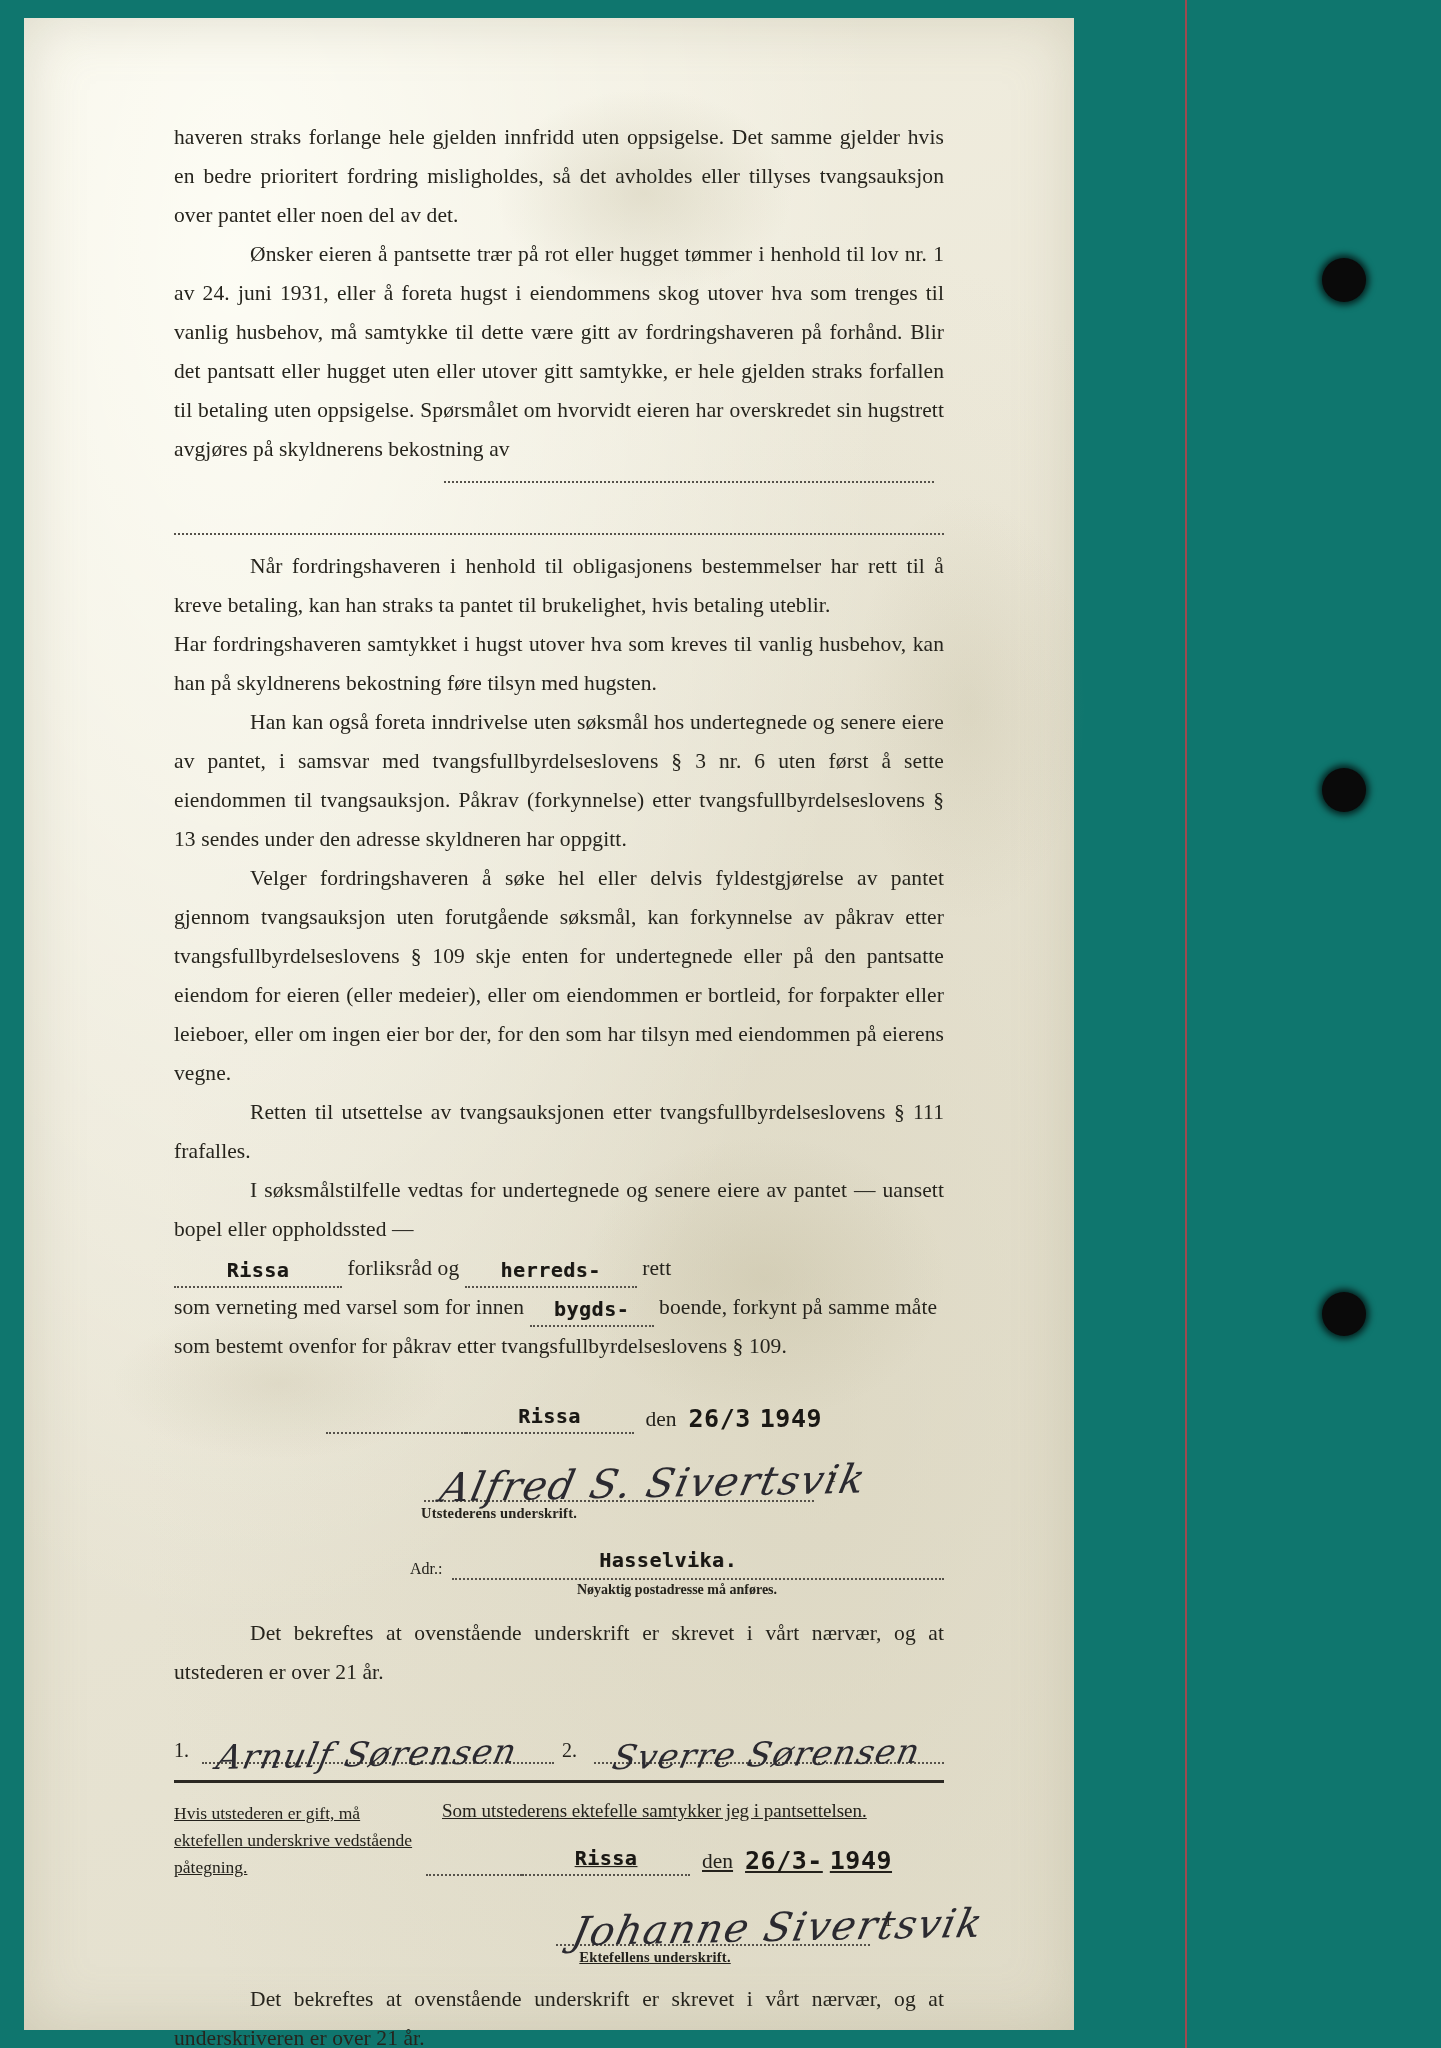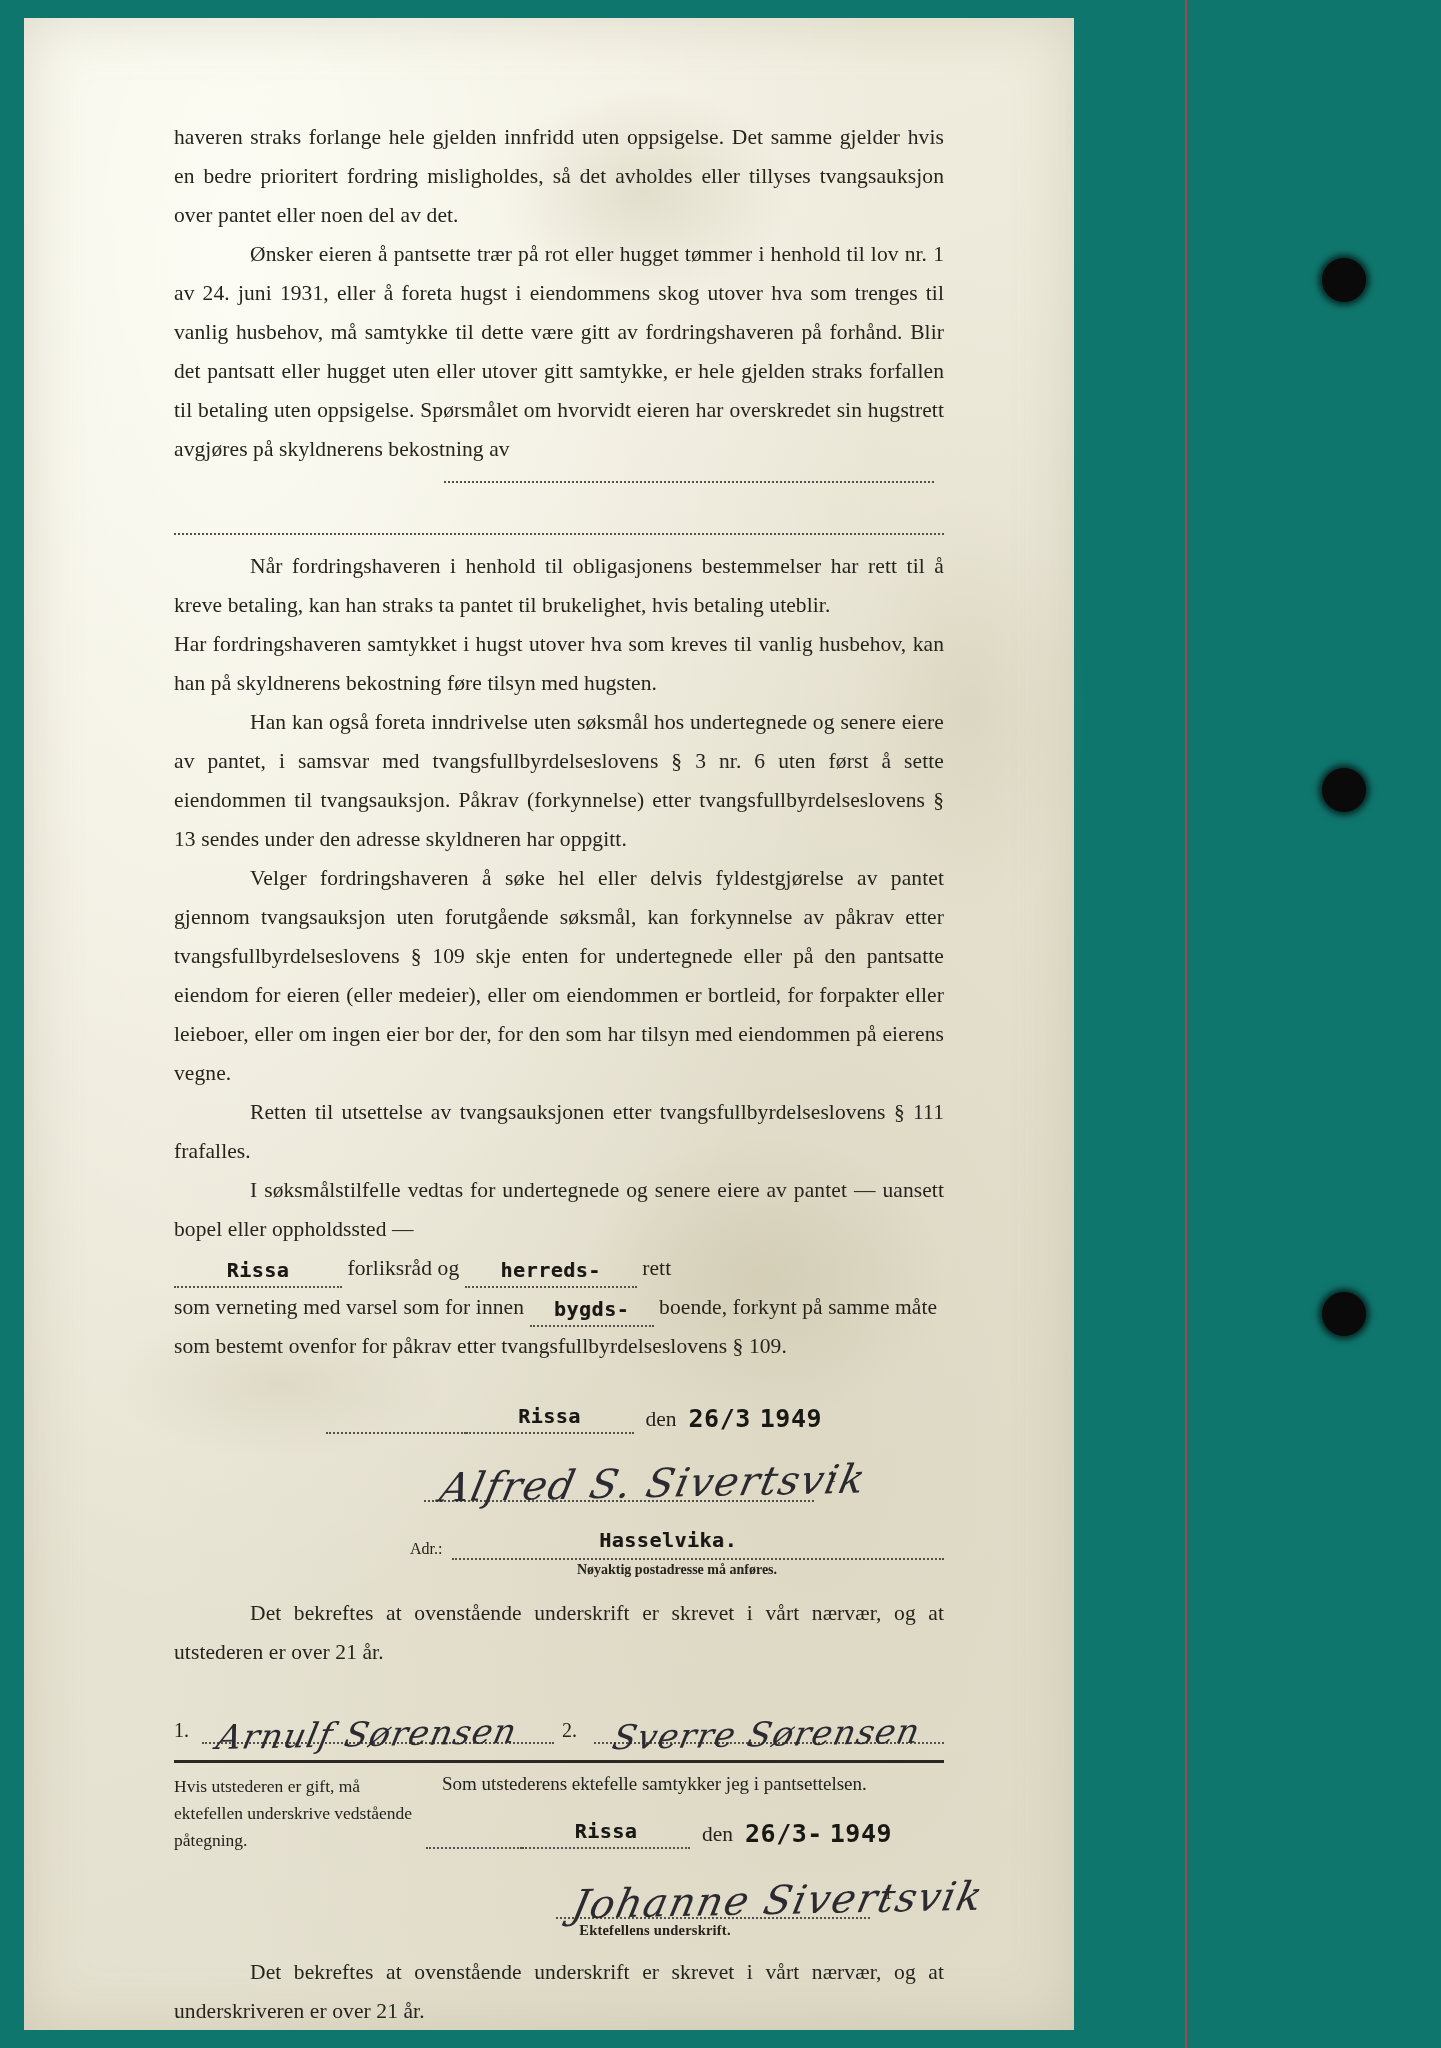--- a/index.html
+++ b/index.html
@@ -245,21 +245,22 @@
   .w-ink-1 { position: absolute; left: 44px; bottom: -8px; }
   .w-ink-2 { position: absolute; left: 440px; bottom: -8px; }
 
   
   .rule-strong {
     border-bottom: 3px solid #2b2822;
     margin-top: 14px;
   }
   .spouse-block {
     display: flex;
-    margin-top: 10px;
+    margin-top: 17px;
+    text-decoration: underline;
   }
   .spouse-note {
     flex: 0 0 252px;
     font-size: 17.5px;
     line-height: 27px;
   }
   .spouse-main { flex: 1 1 auto; }
   .spouse-main .consent {
     font-size: 19px;
     margin: 0;
@@ -342,20 +343,21 @@
           <span class="date-value">26/3</span>
           <span class="date-value" style="padding-left:9px;">1949</span>
           <span class="date-tail-spacer"></span>
         </div>
 
         <div class="sig-row">
           <span class="sig-underline"></span>
           <span class="handwriting sig-ink">Alfred S. Sivertsvik</span>
           <span class="sig-marker">1</span>
         </div>
+        <div class="sig-caption">Utstederens underskrift.</div>
 
         <div class="adr-row">
           <span class="adr-label">Adr.:</span>
           <span class="adr-blank">
             <span class="typed">Hasselvika.</span>
           </span>
         </div>
         <div class="adr-caption">Nøyaktig postadresse må anføres.</div>
       </div>
 

